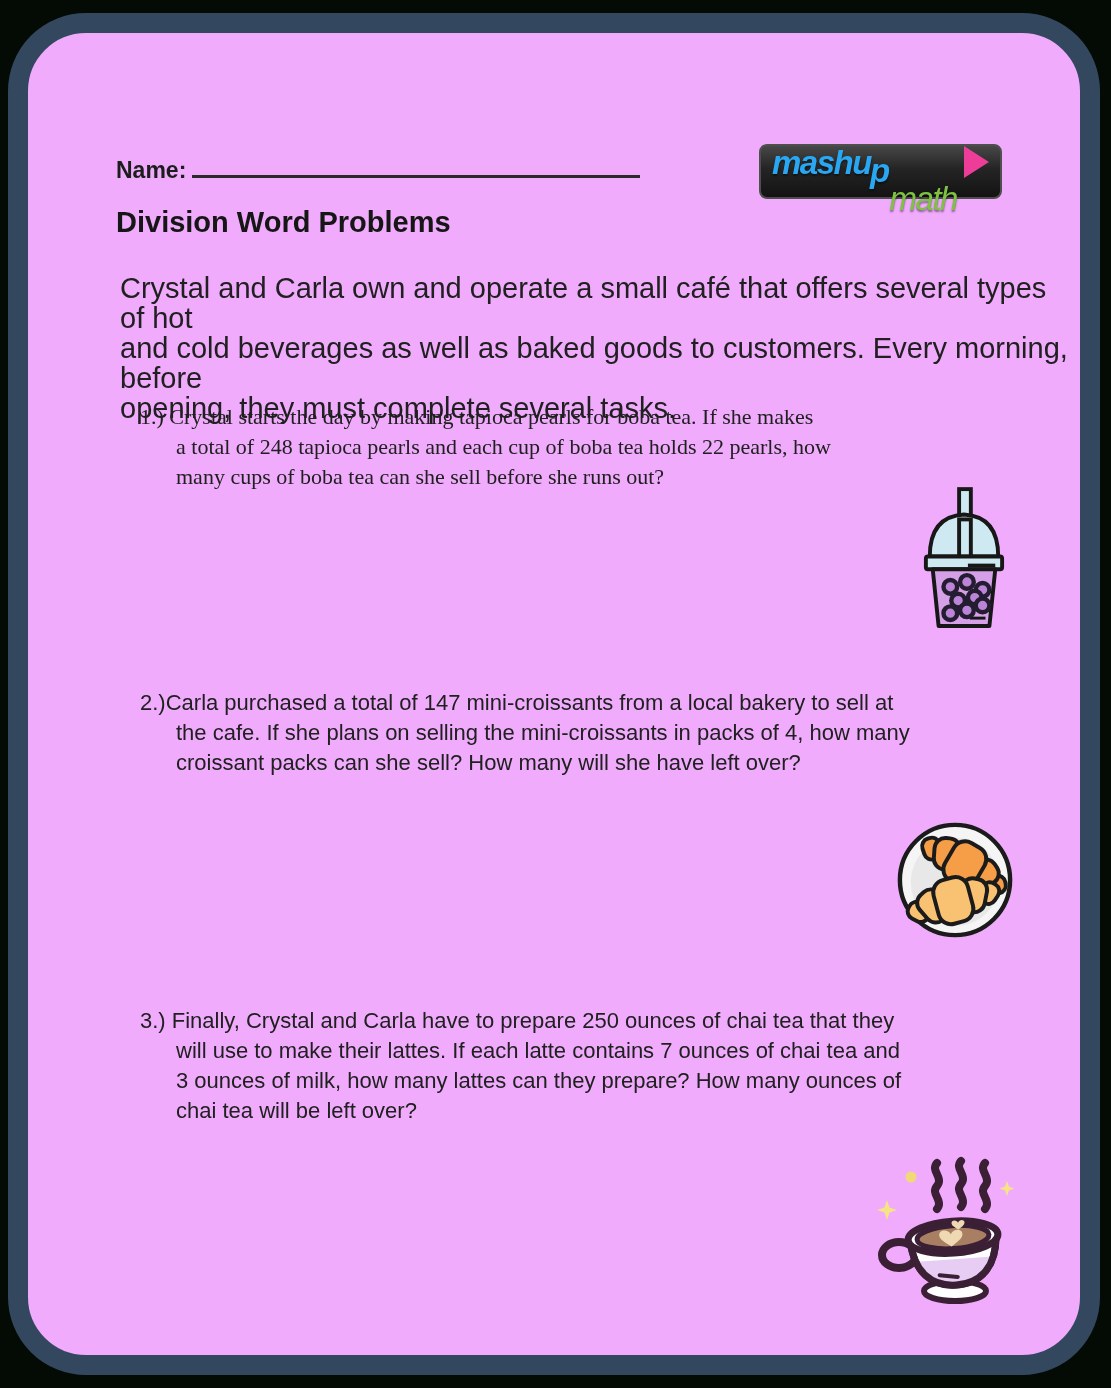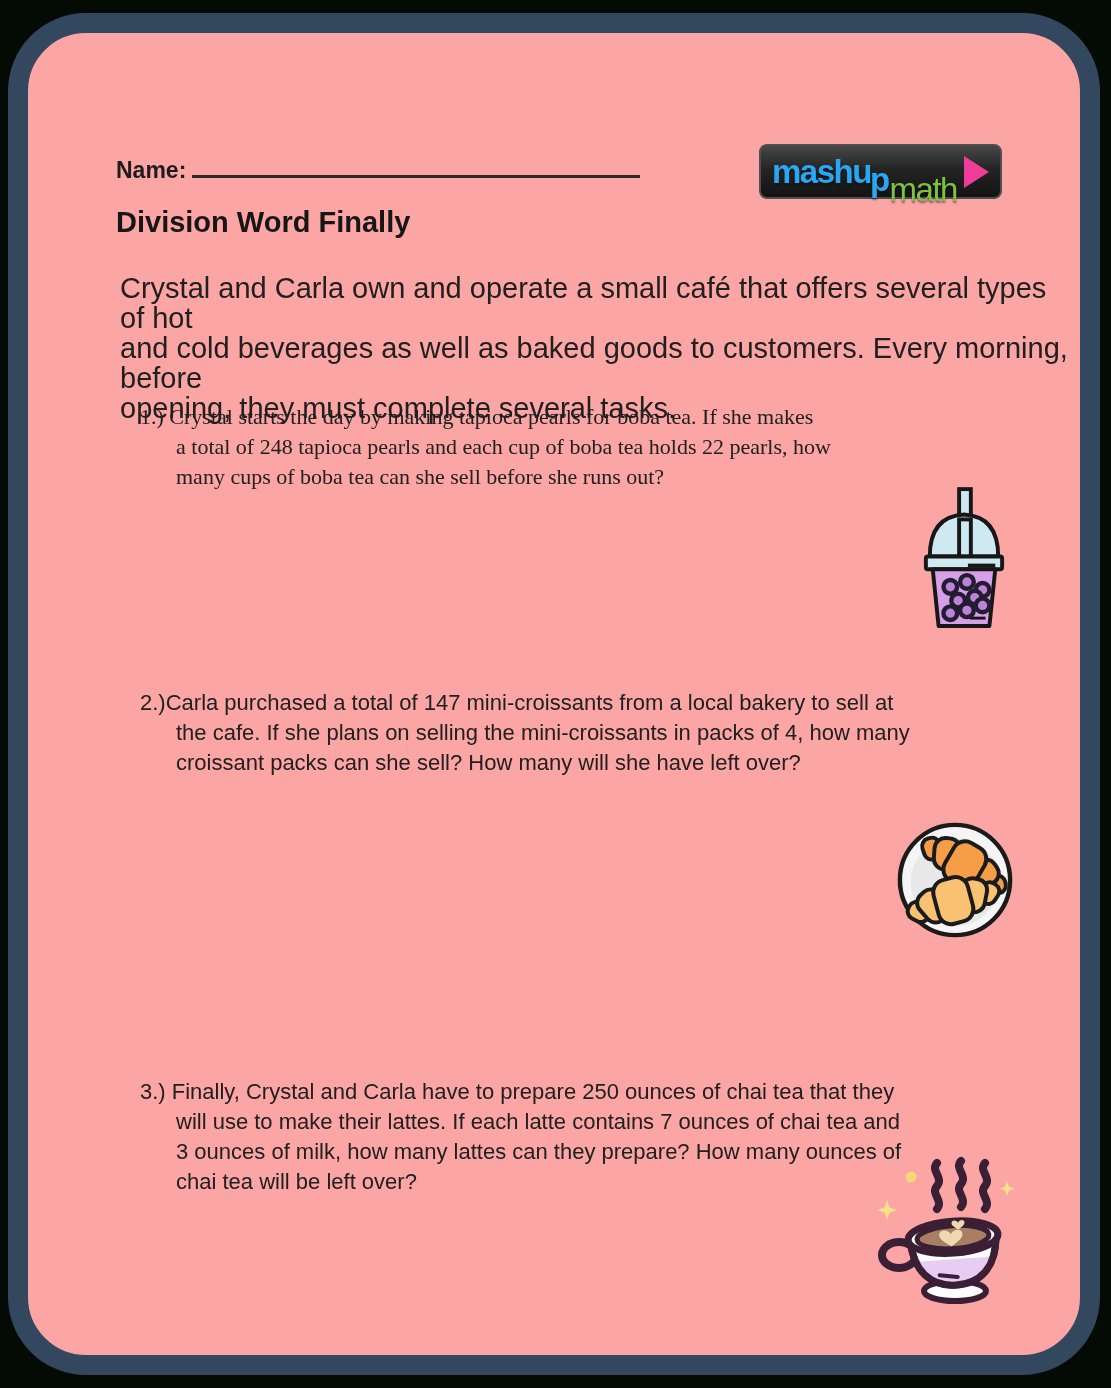--- a/index.html
+++ b/index.html
@@ -3,36 +3,36 @@
 <meta charset="utf-8">
 <style>
   html,body{margin:0;padding:0;}
   body{
     width:1111px;height:1388px;position:relative;overflow:hidden;
     background:#040b04;
     font-family:"Liberation Sans",sans-serif;
   }
   .frame{
     position:absolute;left:8px;top:13px;width:1092px;height:1362px;
-    background:#fca5a5;border:20px solid #33475f;border-radius:78px;
+    background:#f0abfc;border:20px solid #33475f;border-radius:78px;
     box-sizing:border-box;
     padding-left:43px;
   }
   .page{position:absolute;left:28px;top:33px;width:1052px;height:1322px;}
 
   
   .name-row{position:absolute;left:60px;top:85px;white-space:nowrap;}
   .name-label{font-size:23px;font-weight:bold;color:#1d1d1d;}
   .name-line{display:inline-block;width:448px;height:24px;border-bottom:3px solid #2a2a2a;margin-left:6px;}
 
   .logo{
     position:absolute;left:703px;top:78px;width:243px;height:55px;
     background:linear-gradient(180deg,#474747 0%,#242424 45%,#131313 100%);
     border:2px solid #4e4e4e;border-radius:8px;box-sizing:border-box;
-    display:flex;align-items:center;justify-content:center;
+    display:flex;align-items:flex-start;justify-content:center;font-style:italic;
   }
   .logo-word{font-size:33px;letter-spacing:-1.5px;line-height:1;text-shadow:0 2px 2px rgba(0,0,0,.45);}
   .logo-blue{color:#2aa7f2;font-weight:bold;}
   .logo-sub{position:relative;top:8px;margin-left:-1px;}
   .logo-green{color:#7ec242;font-weight:normal;margin-left:1px;margin-top:36px;}
   .logo-play{
     width:0;height:0;margin-left:7px;
     border-top:16px solid transparent;border-bottom:16px solid transparent;
     border-left:25px solid #ee3d99;
   }
@@ -46,21 +46,21 @@
 
   .problem{
     position:absolute;left:84px;width:940px;
     font-size:22px;line-height:30px;color:#202020;
     padding-left:36px;text-indent:-36px;box-sizing:border-box;
   }
   .prob-num{white-space:pre;}
   .prob-text{white-space:pre-line;}
   .p1{top:336px;font-family:Liberation Serif, serif;}
   .p2{top:622px;}
-  .p3{top:1011px;}
+  .p3{top:940px;}
 
   .icon{position:absolute;}
   .icon-boba{left:865px;top:419px;width:86px;height:147px;}
   .icon-croissant{left:838px;top:753px;width:122px;height:122px;}
   .icon-latte{left:817px;top:1089px;width:160px;height:150px;}
   .icon svg{display:block;width:100%;height:100%;}
 </style>
 </head>
 <body>
 
@@ -71,21 +71,21 @@
       <span class="name-label">Name:</span><span class="name-line"></span>
     </div>
 
     <div class="logo">
       <span class="logo-word logo-blue">mashu</span>
         <span class="logo-word logo-blue logo-sub">p</span>
         <span class="logo-word logo-green">math</span>
       <span class="logo-play"></span>
     </div>
 
-    <h1 class="title">Division Word Finally</h1>
+    <h1 class="title">Division Word Problems</h1>
 
     <p class="intro">Crystal and Carla own and operate a small café that offers several types of hot
 and cold beverages as well as baked goods to customers. Every morning, before
 opening, they must complete several tasks.</p>
 
     <div class="problem p1">
       <span class="prob-num">1.) </span><span class="prob-text">Crystal starts the day by making tapioca pearls for boba tea. If she makes
 a total of 248 tapioca pearls and each cup of boba tea holds 22 pearls, how
 many cups of boba tea can she sell before she runs out?</span>
     </div>

